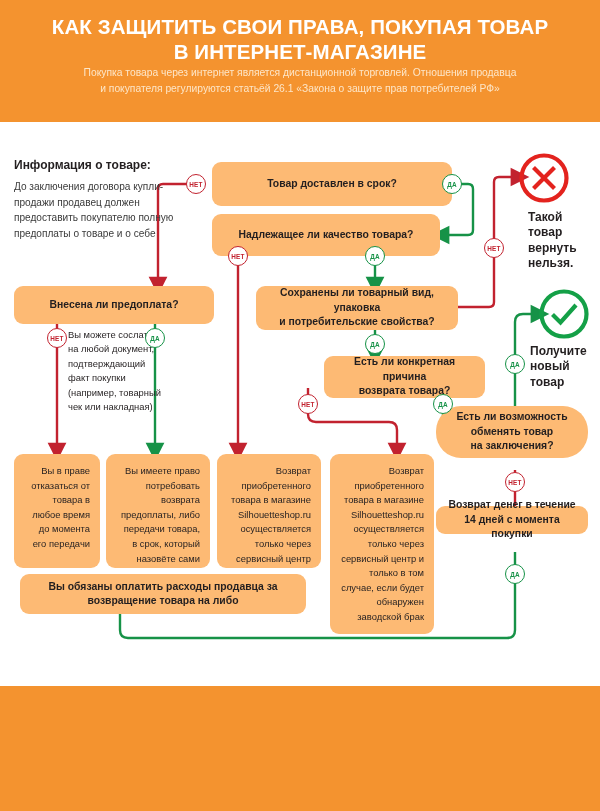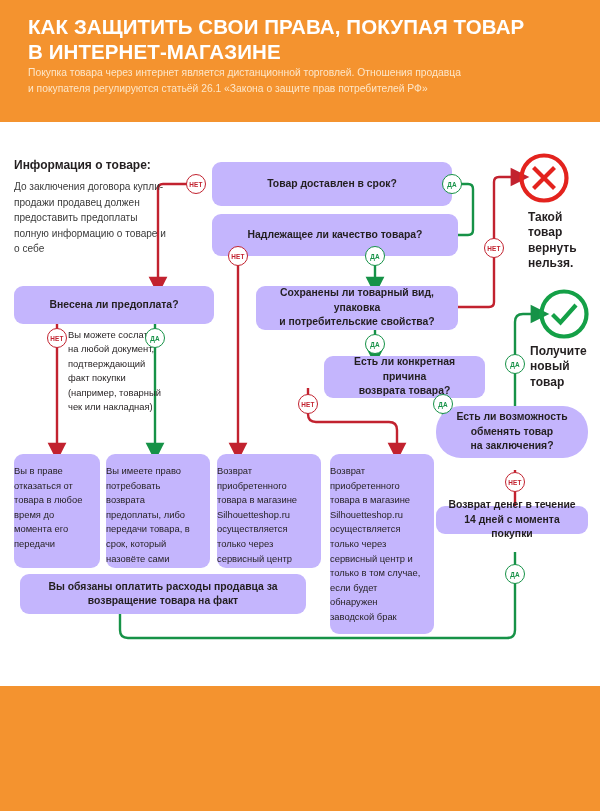--- a/index.html
+++ b/index.html
@@ -11,21 +11,21 @@
     position:relative;
   }
   #root{position:relative;width:600px;height:811px;overflow:hidden;background:#fff;}
 
   
   .header{
     position:absolute;left:0;top:0;width:600px;height:122px;
     background:#f4932f;
     box-sizing:border-box;
     padding:14px 28px 0 28px;
-    text-align:left;
+    text-align:center;
   }
   .header h1{
     margin:0;
     color:#ffffff;
     font-size:20.5px;
     line-height:25px;
     font-weight:bold;
     letter-spacing:0.1px;
     text-transform:uppercase;
   }
@@ -43,34 +43,34 @@
     background:#f4932f;
   }
 
   
   .canvas{position:absolute;left:0;top:122px;width:600px;height:564px;}
   svg.wires{position:absolute;left:0;top:0;width:600px;height:564px;}
 
   
   .box{
     position:absolute;
-    background:#c4b5fd;
+    background:#fdba74;
     border-radius:9px;
     box-sizing:border-box;
     color:#231f20;
     z-index:3;
   }
   .box.center{
     display:flex;align-items:center;justify-content:center;
     text-align:center;font-weight:bold;
   }
   .box.para{
-    padding:10px 10px 8px 0;
+    padding:10px 10px 8px 11px;
     font-size:9.4px;line-height:14.6px;
-    text-align:left;
+    text-align:right;
   }
   .q{font-size:10.4px;line-height:14.5px;padding:4px 8px;}
 
   
   .info-title{
     position:absolute;left:14px;top:36px;
     font-size:12px;font-weight:bold;color:#231f20;
   }
   .info-body{
     position:absolute;left:14px;top:57px;width:160px;
@@ -147,27 +147,27 @@
 
         <path d="M515,348 L515,384" stroke="#c2222f"></path>
 
         <path d="M515,306 L515,200 Q515,192 523,192 L540,192" stroke="#169247" marker-end="url(#ar-green)"></path>
 
         <path d="M515,430 L515,508 Q515,516 507,516 L128,516 Q120,516 120,508 L120,478" stroke="#169247" marker-end="url(#ar-green)"></path>
       </g>
     </svg>
 
     <div class="info-title">Информация о товаре:</div>
-    <div class="info-body">До заключения договора купли-продажи продавец должен предоставить предоплаты полную информацию о товаре и о себе</div>
+    <div class="info-body">До заключения договора купли-продажи продавец должен предоставить покупателю полную предоплаты о товаре и о себе</div>
 
     <div class="box center q" style="left:212px;top:40px;width:240px;height:44px;">
       <span>Товар доставлен в срок?</span>
     </div>
 
-    <div class="box center q" style="left:212px;top:92px;width:246px;height:42px;">
+    <div class="box center q" style="left:212px;top:92px;width:228px;height:42px;">
       <span>Надлежащее ли качество товара?</span>
     </div>
 
     <div class="box center q" style="left:14px;top:164px;width:200px;height:38px;">
       <span>Внесена ли предоплата?</span>
     </div>
 
     <div class="box center q" style="left:256px;top:164px;width:202px;height:44px;line-height:14.5px;">
       <span>
         <span>Сохранены ли товарный вид, упаковка</span><br>
@@ -212,21 +212,21 @@
       <span>Возврат приобретенного товара в магазине Silhouetteshop.ru осуществляется только через сервисный центр</span>
     </div>
 
     <div class="box para" style="left:330px;top:332px;width:104px;height:180px;">
       <span>Возврат приобретенного товара в магазине Silhouetteshop.ru осуществляется только через сервисный центр и только в том случае, если будет обнаружен заводской брак</span>
     </div>
 
     <div class="box center q" style="left:20px;top:452px;width:286px;height:40px;">
       <span>
         <span>Вы обязаны оплатить расходы продавца за</span><br>
-        <span>возвращение товара на факт</span>
+        <span>возвращение товара на либо</span>
       </span>
     </div>
 
     <div class="res-icon" style="left:518px;top:30px;width:52px;height:52px;">
       <svg viewBox="0 0 52 52" width="52" height="52">
         <circle cx="26" cy="26" r="22.5" fill="none" stroke="#e3231e" stroke-width="4.2"></circle>
         <path d="M15.5,15.5 L36.5,36.5 M36.5,15.5 L15.5,36.5" stroke="#e3231e" stroke-width="4.2" stroke-linecap="butt"></path>
       </svg>
     </div>
     <div class="res-label" style="left:528px;top:88px;width:62px;">

